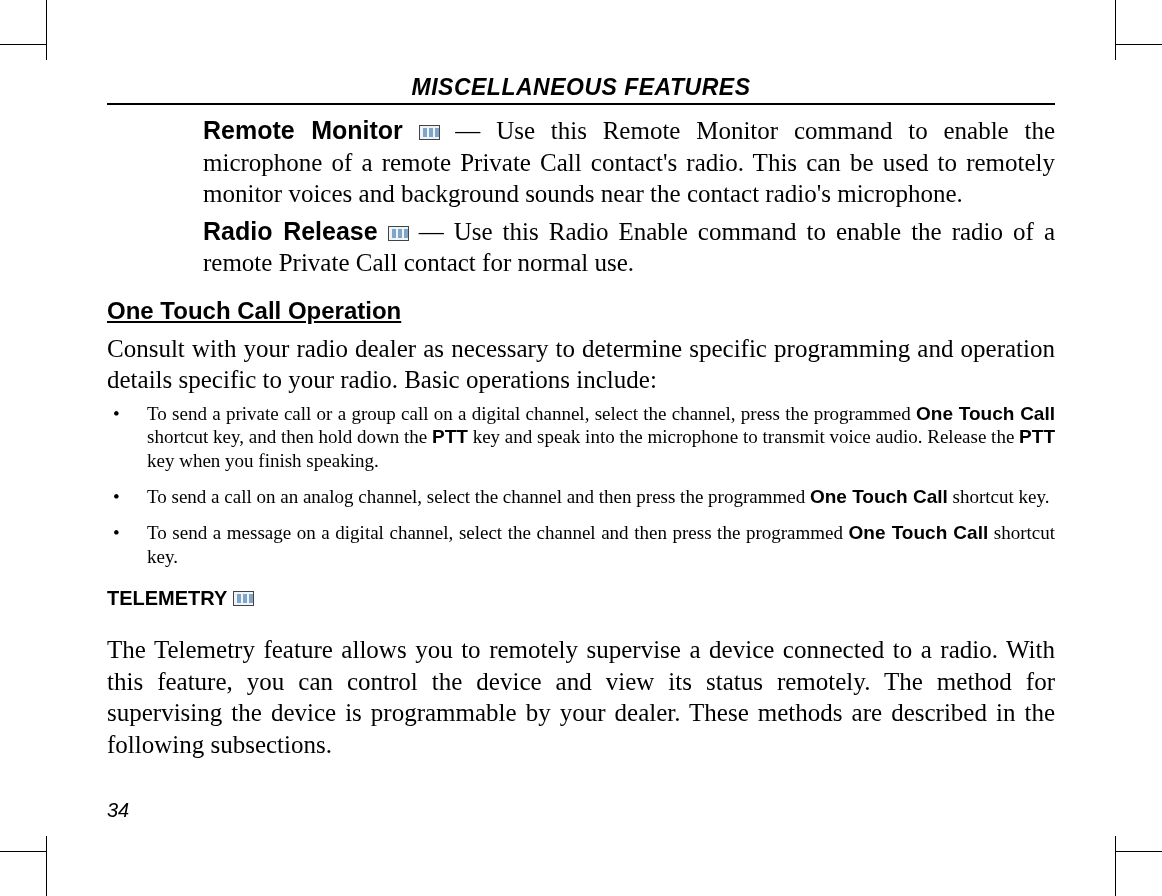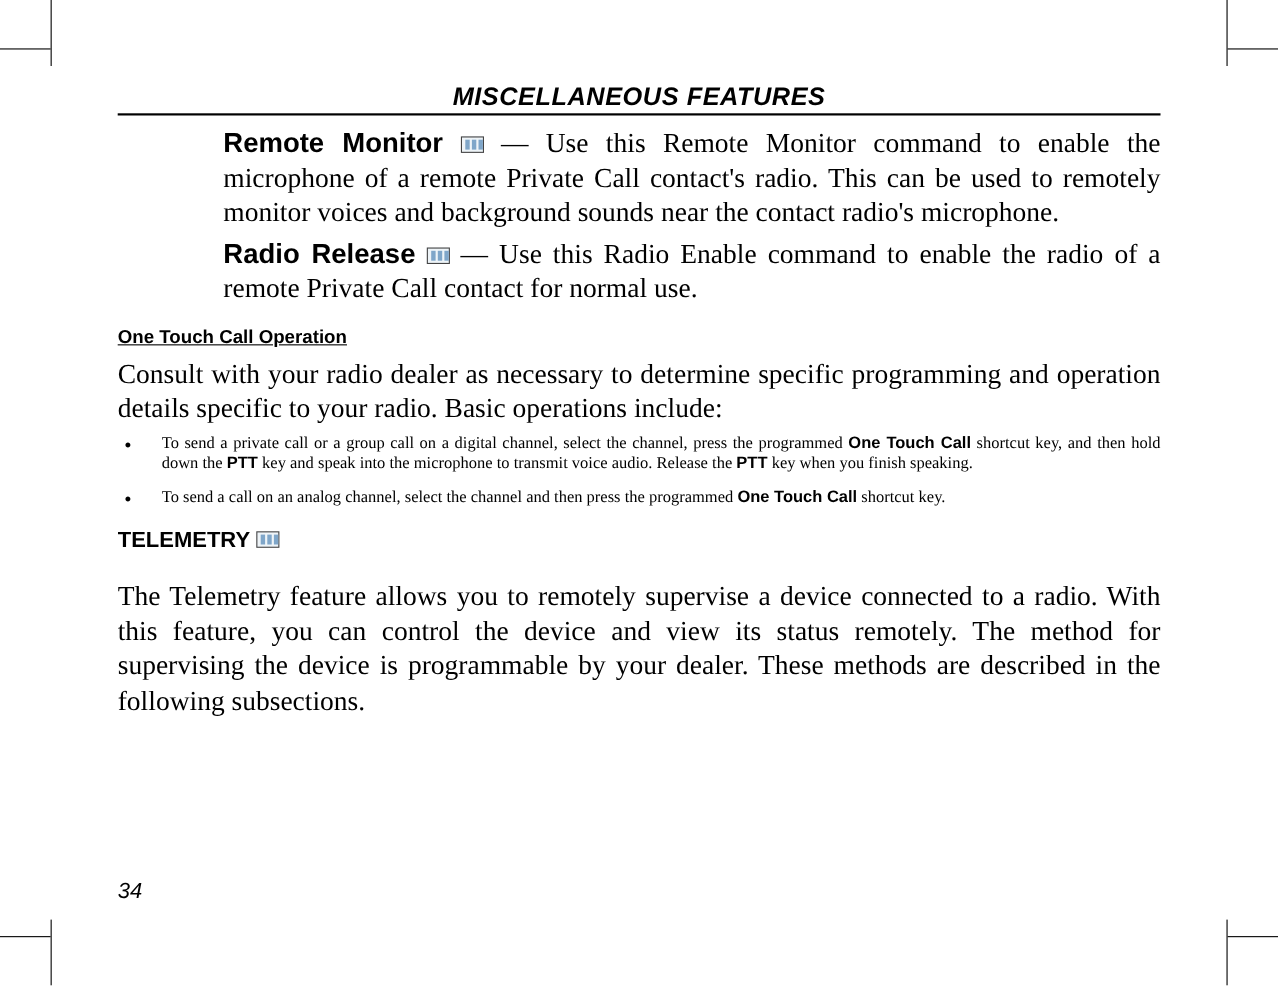--- a/index.html
+++ b/index.html
@@ -43,38 +43,38 @@
     display: inline-block; width: 21px; height: 15px;
     border: 1px solid #444; background: #eef4f8;
     position: relative; top: 1px;
   }
   .icon-box::before { content:""; position:absolute; left:3px; top:2px; width:4px; height:9px; background:#7fa6c9; }
   .icon-box::after  { content:""; position:absolute; left:9px; top:2px; width:4px; height:9px; background:#7fa6c9; box-shadow: 6px 0 0 #7fa6c9; }
 
   .subhead {
     font-family: Arial, Helvetica, sans-serif;
     font-weight: bold;
-    font-size: 17px;
+    font-size: 24px;
     text-decoration: underline;
     margin-top: 18px;
     margin-bottom: 8px;
   }
   .subhead-noline {
     font-family: Arial, Helvetica, sans-serif;
     font-weight: bold;
     font-size: 20px;
     margin-top: 18px;
     margin-bottom: 24px;
   }
 
   ul.bullets { list-style: none; margin-top: 6px; }
   ul.bullets > li {
     position: relative;
     padding-left: 40px;
-    font-size: 15px;
+    font-size: 19px;
     line-height: 1.26;
     text-align: justify;
     margin-bottom: 12px;
   }
   ul.bullets > li::before {
     content: "•";
     position: absolute;
     left: 6px;
     top: 0;
     font-size: 19px;
@@ -122,20 +122,23 @@
   <div class="subhead">One Touch Call Operation</div>
   <p class="para">Consult with your radio dealer as necessary to determine specific programming and operation details specific to your radio. Basic operations include:</p>
 
   <ul class="bullets">
     <li>
       <span>To send a private call or a group call on a digital channel, select the channel, press the programmed </span><span class="sans-bold">One Touch Call</span><span> shortcut key, and then hold down the </span><span class="sans-bold">PTT</span><span> key and speak into the microphone to transmit voice audio. Release the </span><span class="sans-bold">PTT</span><span> key when you finish speaking.</span>
     </li>
     <li>
       <span>To send a call on an analog channel, select the channel and then press the programmed </span><span class="sans-bold">One Touch Call</span><span> shortcut key.</span>
     </li>
+    <li>
+      <span>To send a message on a digital channel, select the channel and then press the programmed </span><span class="sans-bold">One Touch Call</span><span> shortcut key.</span>
+    </li>
   </ul>
 
   <div class="subhead-noline">
     <span>TELEMETRY</span>
     <span class="icon-box"></span>
   </div>
   <p class="para">The Telemetry feature allows you to remotely supervise a device connected to a radio. With this feature, you can control the device and view its status remotely. The method for supervising the device is programmable by your dealer. These methods are described in the following subsections.</p>
 
   <div class="pagenum">34</div>
 </div>

